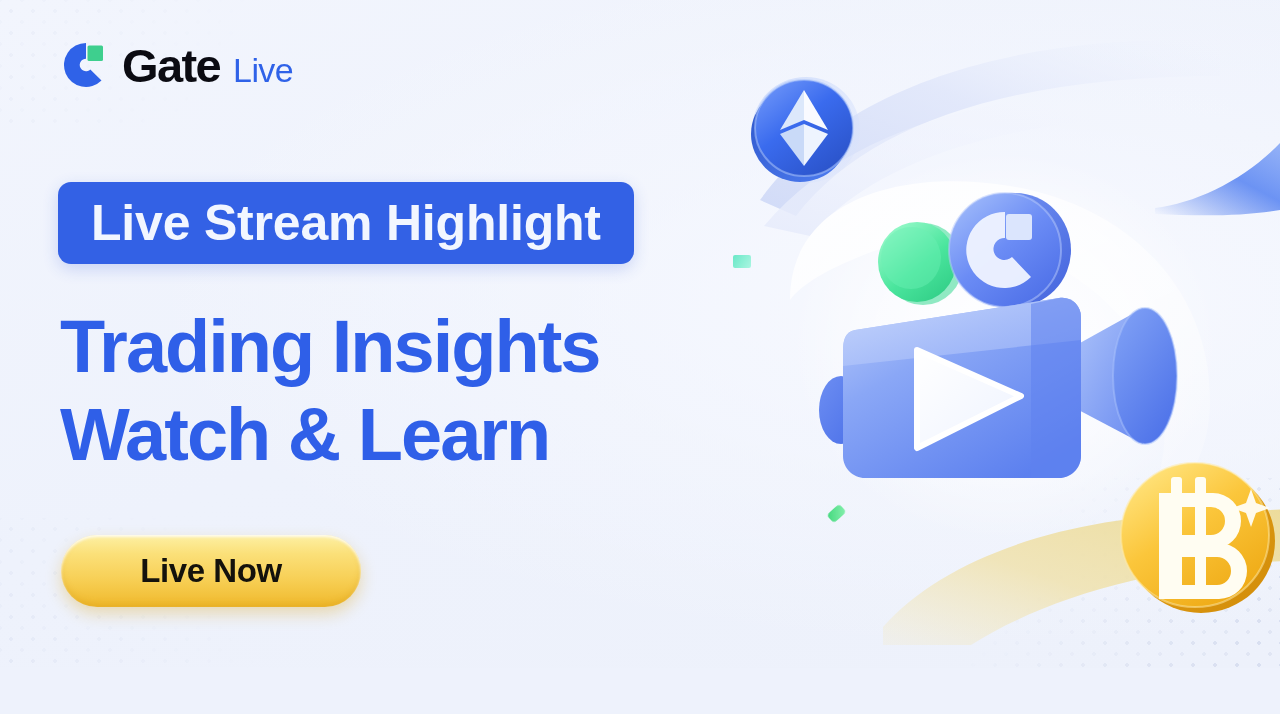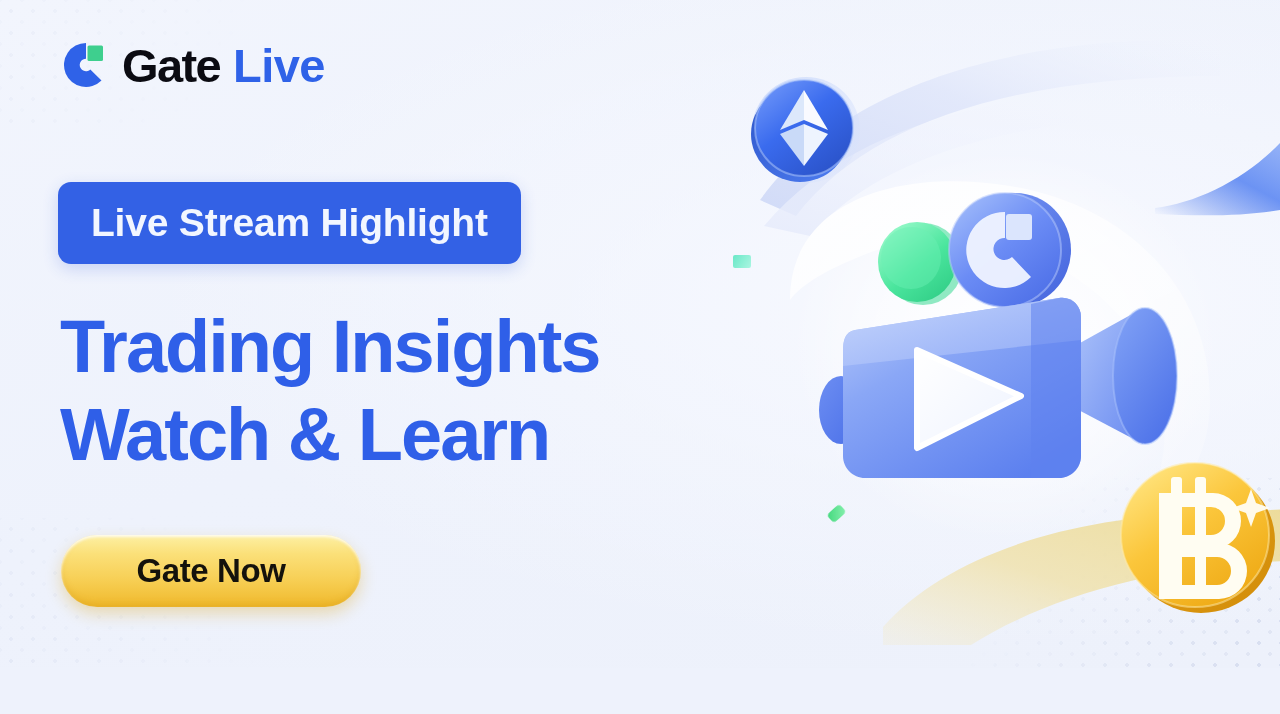--- a/index.html
+++ b/index.html
@@ -53,31 +53,31 @@
   .ribbon svg { display:block; overflow:visible; }
 
   
   .content { position:absolute; left:58px; top:0; width:700px; height:714px; }
 
   
   .logo-row { position:absolute; left:3px; top:40px; display:flex; align-items:center; gap:11px; }
   .logo-mark { width:50px; height:50px; position:relative; flex:none; }
   .logo-word { display:flex; align-items:baseline; gap:13px; }
   .logo-gate { font-size:47px; font-weight:700; letter-spacing:-1.6px; color:#0b0b12; line-height:1; }
-  .logo-live { font-size:47px; font-weight:700; letter-spacing:-0.6px; color:#2f62e8; line-height:1; }
+  .logo-live { font-size:34px; font-weight:400; letter-spacing:-0.6px; color:#2f62e8; line-height:1; }
 
   
   .badge {
     position:absolute; left:0px; top:182px;
     display:inline-flex; align-items:center; justify-content:center;
     height:82px; padding:0 33px;
     background:#3361e5;
     border-radius:13px;
     color:#f2f6ff;
-    font-size:39px; font-weight:700; letter-spacing:-0.2px;
+    font-size:50px; font-weight:700; letter-spacing:-0.2px;
     white-space:nowrap;
     box-shadow:0 5px 16px rgba(45,86,214,.20);
   }
 
   
   .headline { position:absolute; left:2px; top:303px; width:690px; }
   .headline .line {
     display:block;
     font-size:74px; font-weight:800; letter-spacing:-2.0px;
     color:#2f5fe8; line-height:1.19;
@@ -344,16 +344,16 @@
       </span>
     </div>
 
     <div class="badge">Live Stream Highlight</div>
 
     <h1 class="headline">
       <span class="line">Trading Insights</span>
       <span class="line">Watch &amp; Learn</span>
     </h1>
 
-    <button class="cta" type="button">Gate Now</button>
+    <button class="cta" type="button">Live Now</button>
   </div>
 
 </div>
 
 </body></html>

